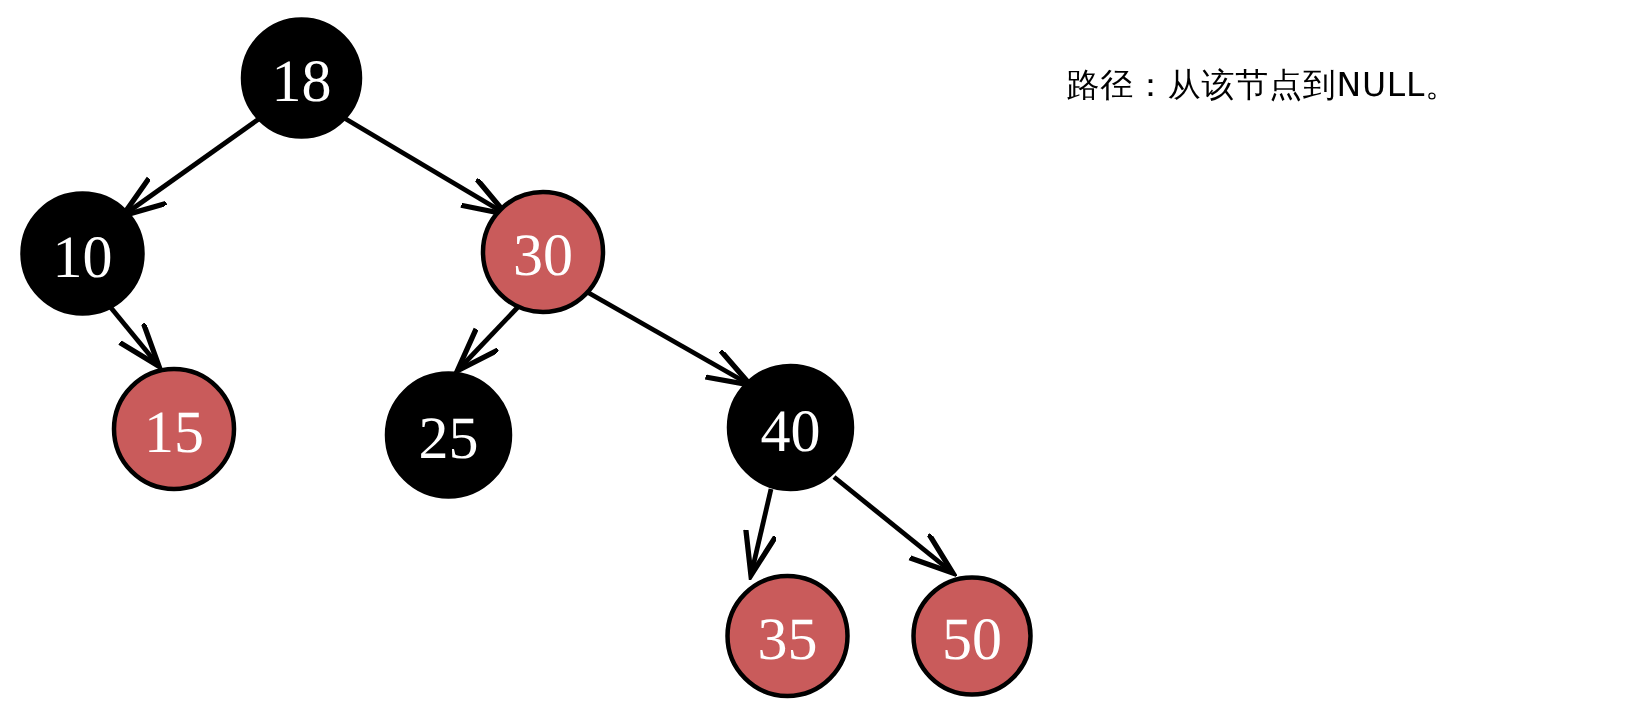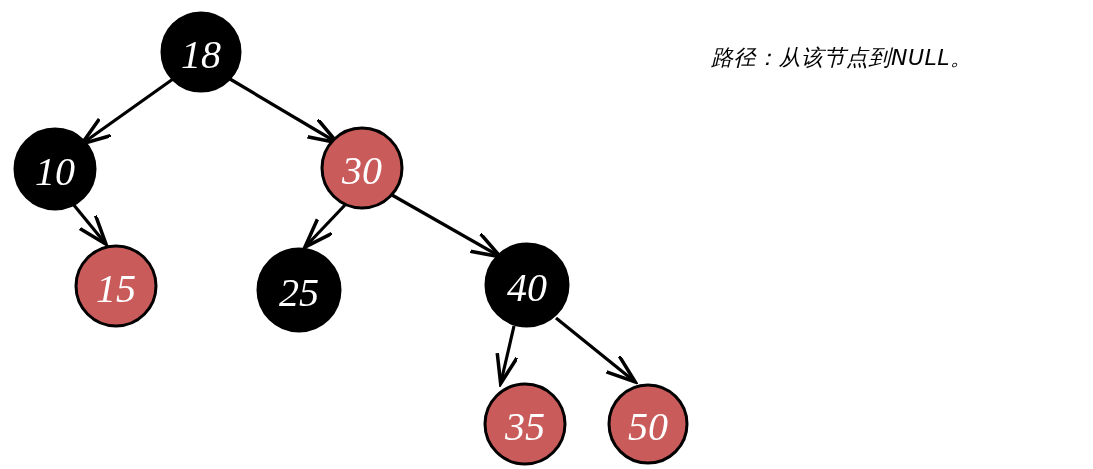--- a/index.html
+++ b/index.html
@@ -13,21 +13,20 @@
     position: relative;
     overflow: hidden;
     font-family: "Liberation Sans", "DejaVu Sans", sans-serif;
   }
   #diagram-root {
     position: absolute;
     left: 0;
     top: 0;
     width: 1093px;
     height: 457px;
-    font-style: italic;
   }
   svg#tree-svg {
     position: absolute;
     left: 0;
     top: 0;
     width: 1093px;
     height: 469px;
     display: block;
   }
   .node-label {

